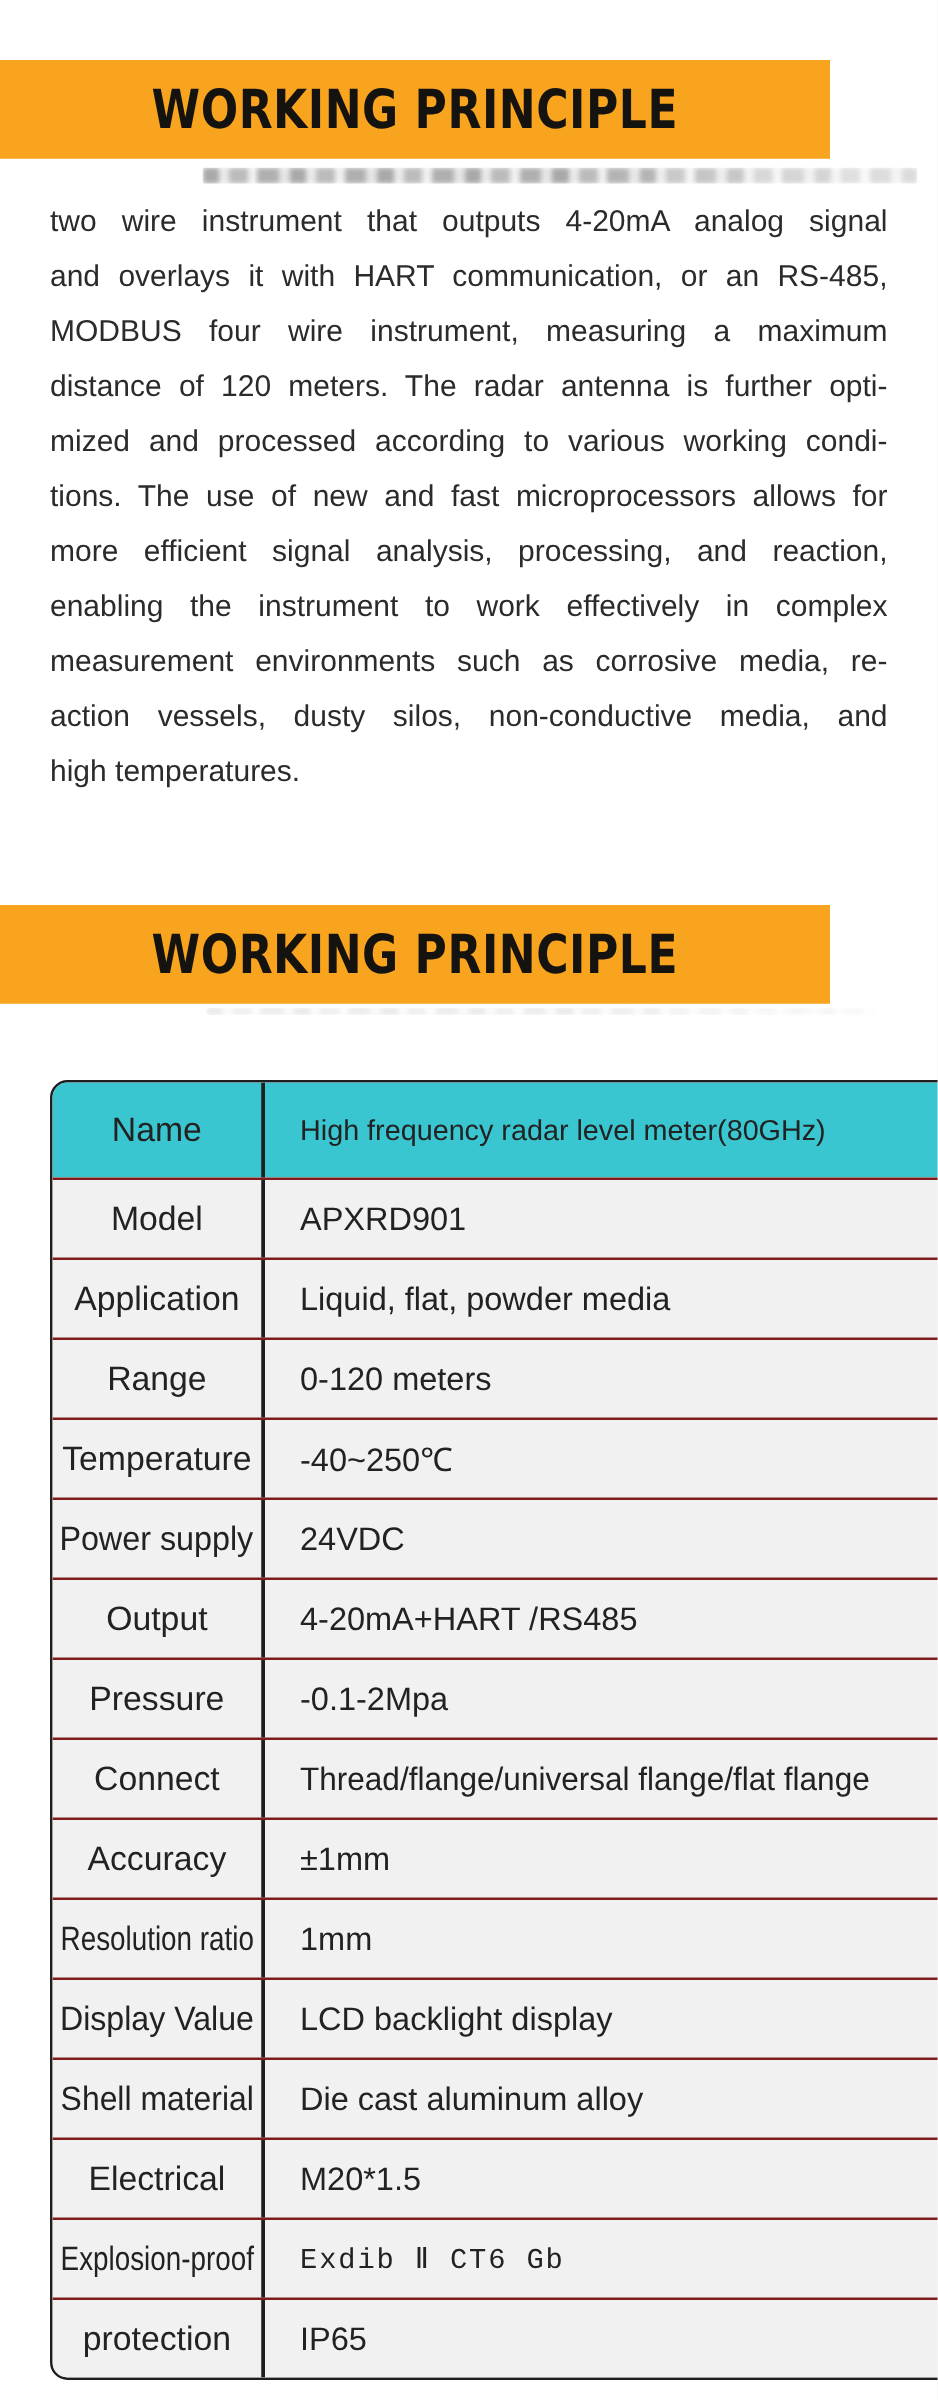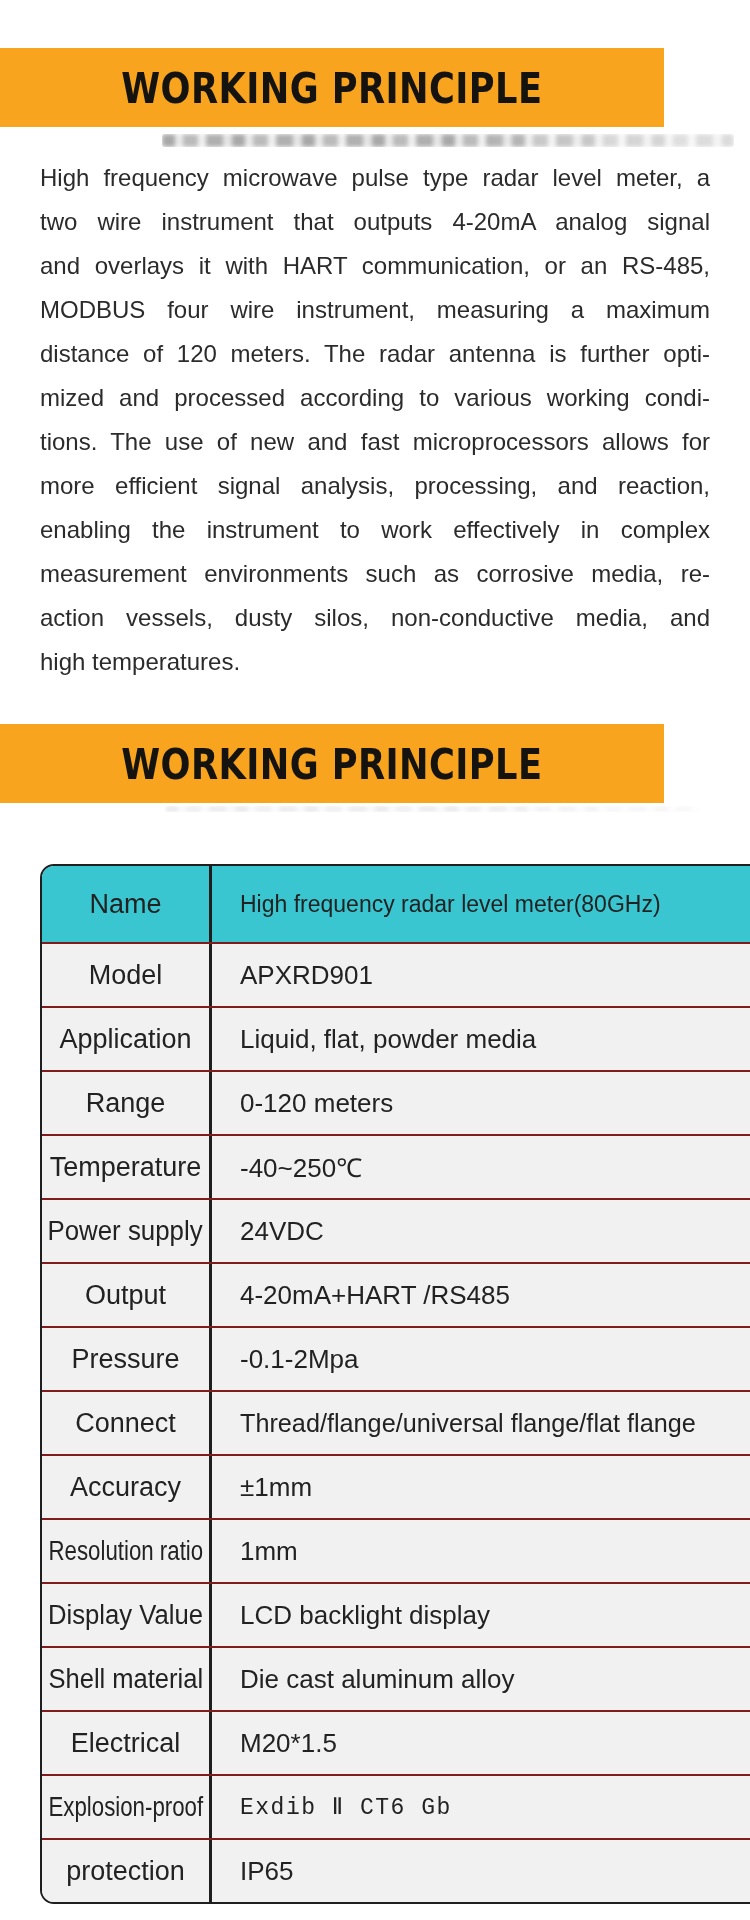--- a/index.html
+++ b/index.html
@@ -63,21 +63,20 @@
 </head>
 <body>
 
 <div class="banner banner-top">
   <div class="banner-text">WORKING PRINCIPLE</div>
 </div>
 
 <div class="smudge smudge-top"></div>
 
 <div class="intro">
-  <div class="pline">High frequency microwave pulse type radar level meter, a</div>
   <div class="pline">two wire instrument that outputs 4-20mA analog signal</div>
   <div class="pline">and overlays it with HART communication, or an RS-485,</div>
   <div class="pline">MODBUS four wire instrument, measuring a maximum</div>
   <div class="pline">distance of 120 meters. The radar antenna is further opti-</div>
   <div class="pline">mized and processed according to various working condi-</div>
   <div class="pline">tions. The use of new and fast microprocessors allows for</div>
   <div class="pline">more efficient signal analysis, processing, and reaction,</div>
   <div class="pline">enabling the instrument to work effectively in complex</div>
   <div class="pline">measurement environments such as corrosive media, re-</div>
   <div class="pline">action vessels, dusty silos, non-conductive media, and</div>

